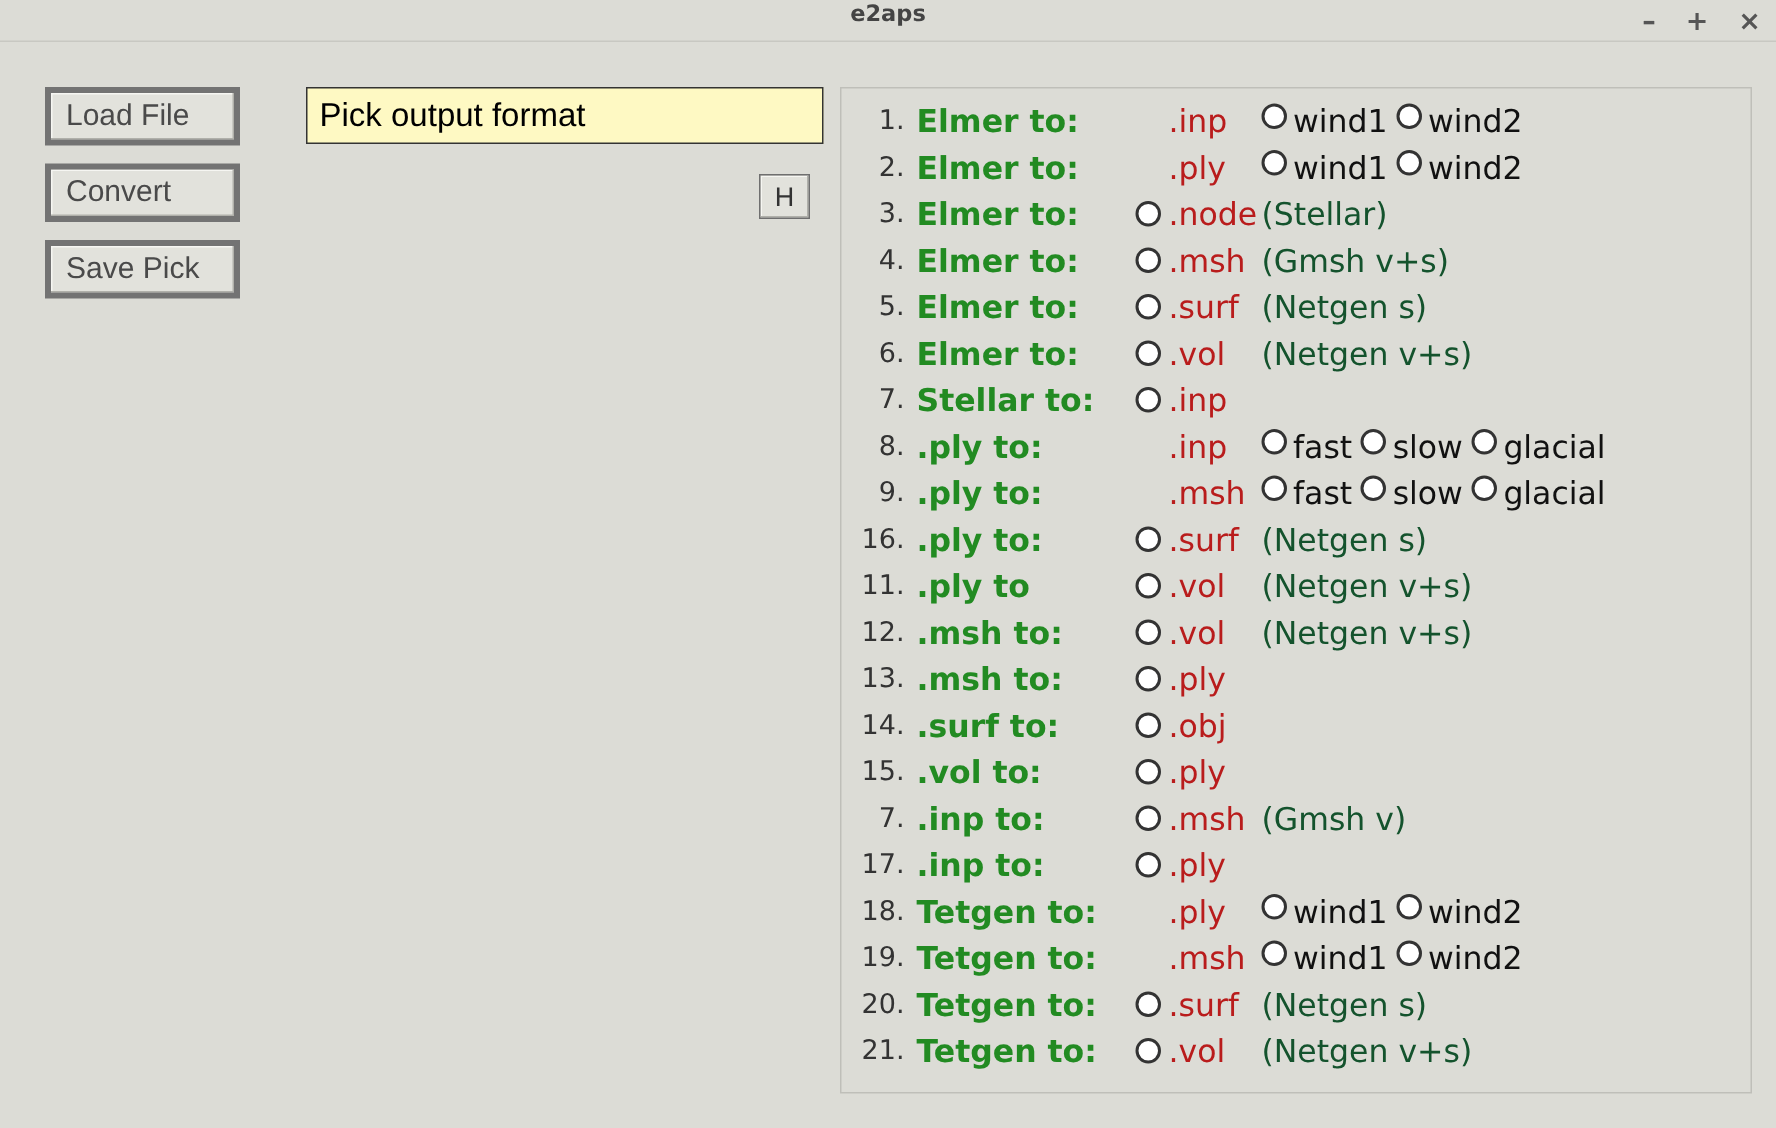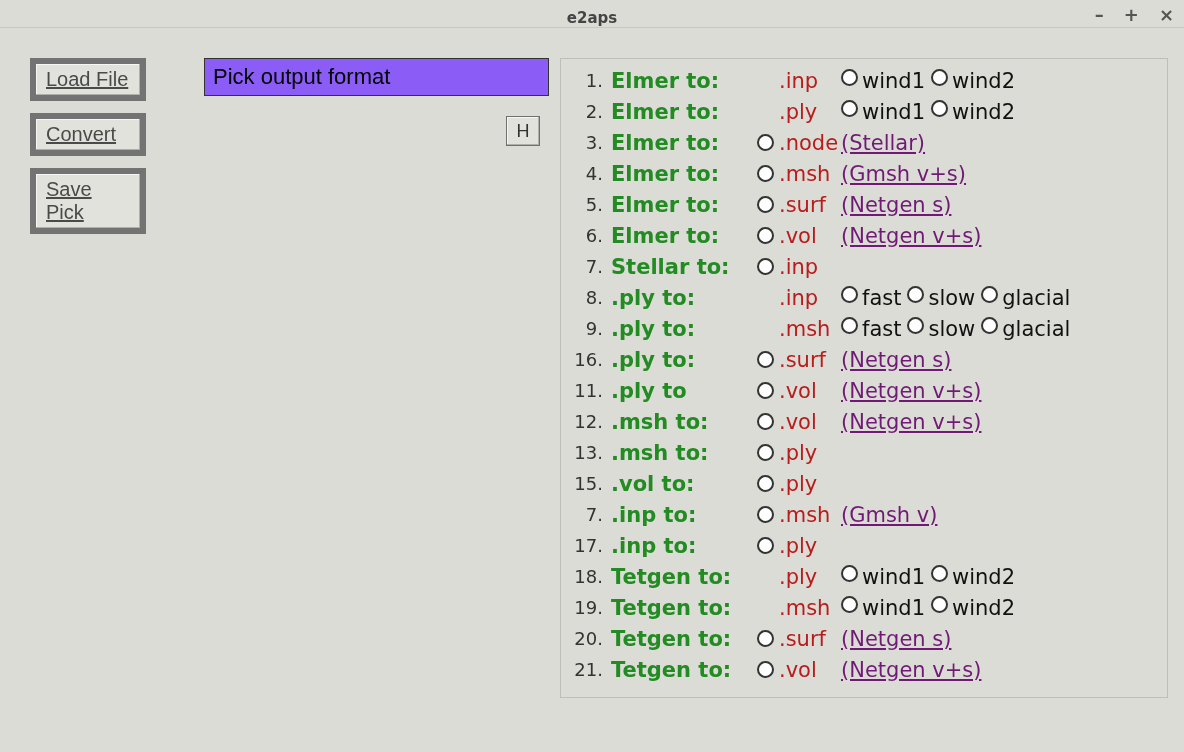--- a/index.html
+++ b/index.html
@@ -10,21 +10,21 @@
     color: #222;
     width: 1184px;
     height: 752px;
     overflow: hidden;
   }
   .titlebar {
     height: 28px;
     background: #dcdcd6;
     border-bottom: 1px solid #c8c8c2;
     display: flex;
-    align-items: flex-end;
+    align-items: flex-start;
     justify-content: center;
     position: relative;
     font-size: 15px;
     color: #444;
     font-weight: 600;
   }
   .win-controls {
     position: absolute;
     right: 10px;
     top: 0;
@@ -41,40 +41,39 @@
     padding: 30px 16px 16px 30px;
   }
   .left-col {
     width: 160px;
     display: flex;
     flex-direction: column;
     gap: 12px;
   }
   .btn {
     background: #e2e2dc;
-    border: 6px solid #737373;
+    border: 4px solid #737373;
     padding: 4px 10px;
     font-size: 20px;
     color: #4a4a4a;
     text-align: left;
     cursor: pointer;
-    width: 116px;
+    width: 130px;
     box-shadow: inset -1px -1px 0 #b0b0aa, inset 1px 1px 0 #f6f6f2;
-    text-decoration: underline;
   }
   .mid-col {
     width: 370px;
     padding-left: 14px;
     position: relative;
   }
   .format-input {
     width: 345px;
     height: 38px;
     border: 1px solid #333;
-    background: #8b5cf6;
+    background: #fef9c3;
     font-size: 22px;
     padding: 2px 8px;
   }
   .h-btn {
     position: absolute;
     left: 316px;
     top: 58px;
     width: 34px;
     height: 30px;
     background: #e2e2dc;
@@ -113,22 +112,21 @@
     width: 28px;
     display: flex;
     align-items: center;
     justify-content: center;
   }
   .extcell {
     width: 62px;
     color: #b91c1c;
   }
   .desc {
-    color: #701a75;
-    text-decoration: underline;
+    color: #14532d;
   }
   .radio {
     appearance: none;
     width: 17px;
     height: 17px;
     border: 2px solid #333;
     border-radius: 50%;
     background: #fff;
     cursor: pointer;
     margin: 0;
@@ -318,20 +316,29 @@
       <div class="row">
         <div class="numcell">13.</div>
         <div class="labelcell">.msh to:</div>
         <div class="radiocell">
           <input type="radio" class="radio" style="">
         </div>
         <div class="extcell">.ply</div>
         <div class="desc"></div>
       </div>
       <div class="row">
+        <div class="numcell">14.</div>
+        <div class="labelcell">.surf to:</div>
+        <div class="radiocell">
+          <input type="radio" class="radio" style="">
+        </div>
+        <div class="extcell">.obj</div>
+        <div class="desc"></div>
+      </div>
+      <div class="row">
         <div class="numcell">15.</div>
         <div class="labelcell">.vol to:</div>
         <div class="radiocell">
           <input type="radio" class="radio" style="">
         </div>
         <div class="extcell">.ply</div>
         <div class="desc"></div>
       </div>
       <div class="row">
         <div class="numcell">7.</div>

